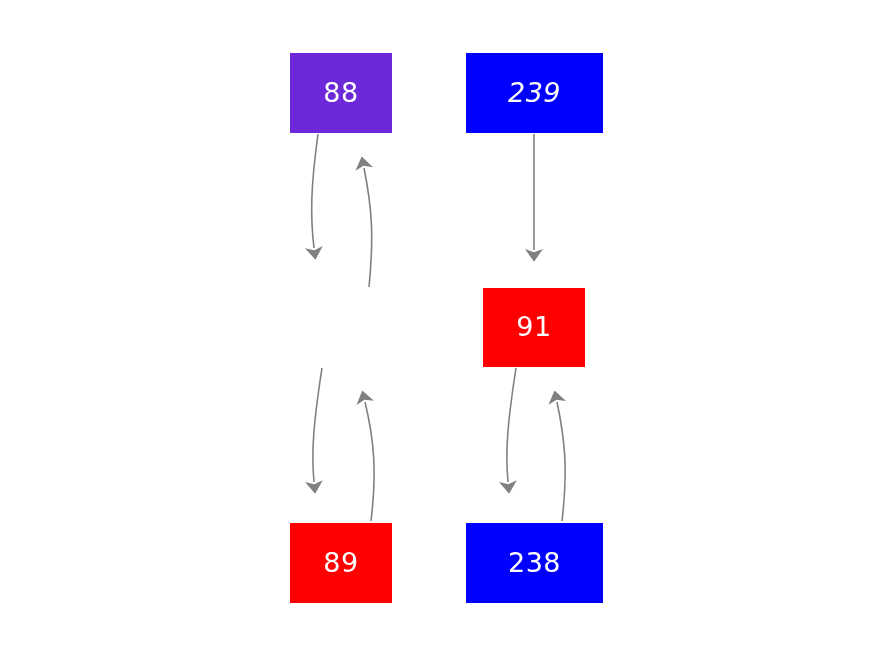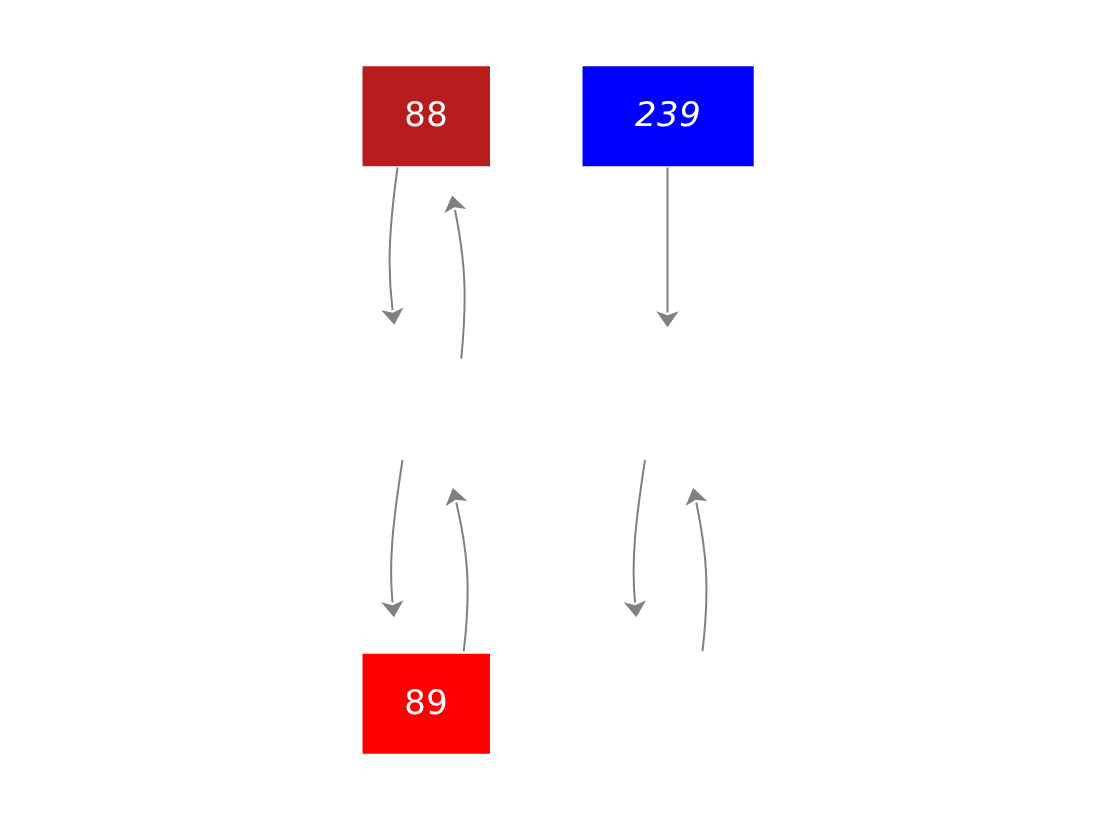--- a/index.html
+++ b/index.html
@@ -64,23 +64,29 @@
 
     <path d="M 322 368 C 314 420 311 450 314 482" fill="none" stroke="#808080" stroke-width="1.6" marker-end="url(#arrowhead)"></path>
     <path d="M 371 521 C 377 470 374 440 365 402" fill="none" stroke="#808080" stroke-width="1.6" marker-end="url(#arrowhead)"></path>
 
     <path d="M 534 134 L 534 250" fill="none" stroke="#808080" stroke-width="1.6" marker-end="url(#arrowhead)"></path>
 
     <path d="M 516 368 C 508 420 505 450 508 482" fill="none" stroke="#808080" stroke-width="1.6" marker-end="url(#arrowhead)"></path>
     <path d="M 562 521 C 568 470 565 440 557 402" fill="none" stroke="#808080" stroke-width="1.6" marker-end="url(#arrowhead)"></path>
   </svg>
 
-  <div class="node" style="left: 290px; top: 53px; width: 102px; height: 80px; background: #b91c1c; color: rgb(255, 255, 255);">
+  <div class="node" style="left: 290px; top: 53px; width: 102px; height: 80px; background: #6d28d9; color: rgb(255, 255, 255);">
     <span class="node-label">88</span>
   </div>
   <div class="node" style="left: 290px; top: 523px; width: 102px; height: 80px; background: rgb(255, 0, 0); color: rgb(255, 255, 255);">
     <span class="node-label">89</span>
   </div>
   <div class="node" style="left: 466px; top: 53px; width: 137px; height: 80px; background: rgb(0, 0, 255); color: rgb(255, 255, 255); font-style: italic;">
     <span class="node-label">239</span>
   </div>
+  <div class="node" style="left: 483px; top: 288px; width: 102px; height: 79px; background: rgb(255, 0, 0); color: rgb(255, 255, 255);">
+    <span class="node-label">91</span>
+  </div>
+  <div class="node" style="left: 466px; top: 523px; width: 137px; height: 80px; background: rgb(0, 0, 255); color: rgb(255, 255, 255);">
+    <span class="node-label">238</span>
+  </div>
 
 </div>
 
 </body></html>

